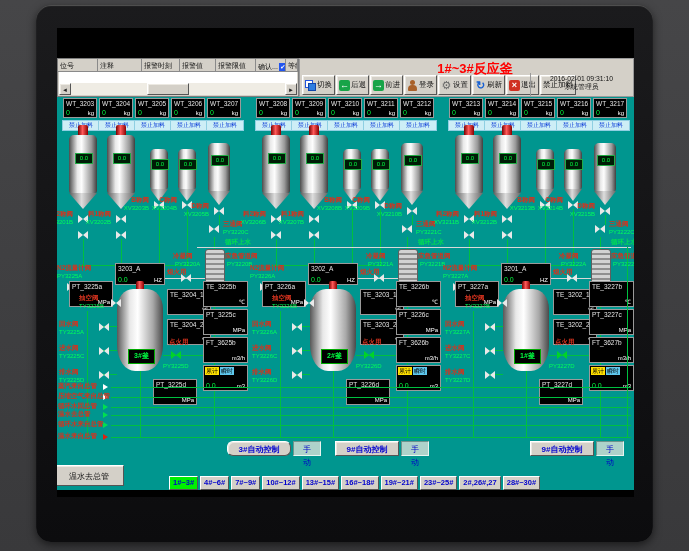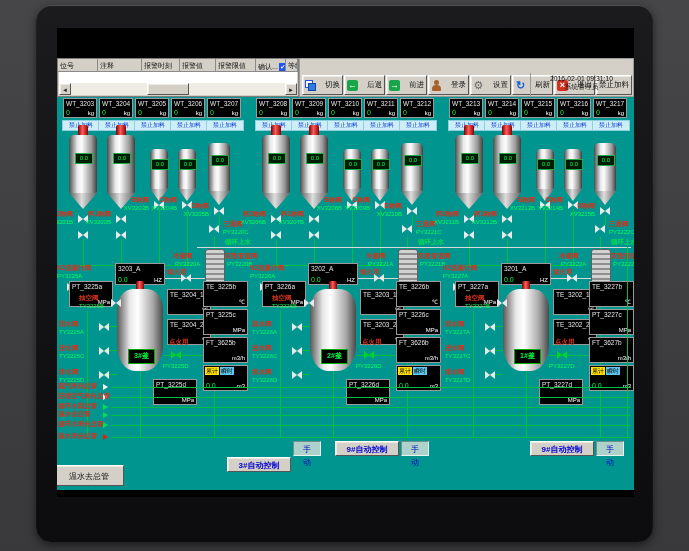--- a/index.html
+++ b/index.html
@@ -12,21 +12,21 @@
   .ahead{display:flex;height:13px;background:#d4d0c8;}
   .acell{font-size:7px;color:#111;border-right:1px solid #8a8a8a;border-bottom:1px solid #8a8a8a;padding:2px 0 0 2px;box-sizing:border-box;white-space:nowrap;overflow:hidden;}
   .abody{position:absolute;left:1px;right:1px;top:13px;height:12px;background:#fff;}
   .hscroll{position:absolute;left:1px;right:1px;bottom:1px;height:12px;background:#efece4;}
   .sbtn{position:absolute;top:0;width:12px;height:12px;font-size:6px;line-height:12px;text-align:center;color:#222;}
   .sthumb{position:absolute;left:88px;top:0;width:42px;height:12px;}
   .btn3d{background:#d4d0c8;border:1px solid;border-color:#fff #555 #555 #fff;box-shadow:inset 1px 1px 0 #ece9e2;box-sizing:border-box;}
   #toolbar{position:absolute;left:242px;top:30px;width:335px;height:39px;background:#d4d0c8;border:1px solid #9a9a9a;box-sizing:border-box;}
   #tb-title{position:absolute;left:60px;top:1px;width:230px;text-align:center;color:#f00;font-size:13px;font-weight:bold;white-space:nowrap;}
   #tb-buttons{position:absolute;left:2px;top:16px;display:flex;gap:1px;}
-  .tbbtn{display:flex;align-items:center;gap:9px;font-size:7.5px;color:#111;padding:1px 2px;height:20px;white-space:nowrap;}
+  .tbbtn{display:flex;align-items:center;gap:1px;font-size:7.5px;color:#111;padding:1px 2px;height:20px;white-space:nowrap;}
   .tbicon{width:11px;height:11px;position:relative;display:inline-block;text-align:center;}
   .back-icon,.forward-icon{background:#18a448;border-radius:2px;color:#fff;font-size:9px;line-height:11px;font-weight:bold;}
   .back-icon::before{content:"←";} .forward-icon::before{content:"→";}
   .exit-icon{background:#d03022;border-radius:2px;color:#fff;font-size:9px;line-height:11px;font-weight:bold;}
   .exit-icon::before{content:"×";}
   .refresh-icon{color:#1560d4;font-size:11px;line-height:11px;font-weight:bold;}
   .refresh-icon::before{content:"↻";}
   .settings-icon{color:#6a6a6a;font-size:11px;line-height:11px;}
   .settings-icon::before{content:"⚙";}
   .login-icon::before{content:"";position:absolute;left:3px;top:0;width:5px;height:5px;border-radius:50%;background:#a9612a;}
@@ -92,20 +92,21 @@
           </div>
         <div class="abody"></div>
         <div class="hscroll">
           <div class="sbtn btn3d" style="left:0;">◄</div>
           <div class="sthumb btn3d"></div>
           <div class="sbtn btn3d" style="right:0;">►</div>
         </div>
       </div>
 
       <div id="toolbar">
+        <div id="tb-title">1#~3#反应釜</div>
         <div id="tb-buttons">
             <button class="tbbtn btn3d">
               <span class="tbicon switch-icon"></span>
               <span>切换</span>
             </button>
             <button class="tbbtn btn3d">
               <span class="tbicon back-icon"></span>
               <span>后退</span>
             </button>
             <button class="tbbtn btn3d">
@@ -728,25 +729,37 @@
           <div class="lbl-red" style="position: absolute; left: 1px; top: 306px;">循环水回总管</div>
           <div class="pipe" style="position: absolute; left: 54px; top: 318px; width: 520px; height: 1px;"></div>
           <span class="arrow green" style="position: absolute; left: 46px; top: 315px;"></span>
           <div class="lbl-red" style="position: absolute; left: 1px; top: 314px;">温水去总管</div>
           <div class="pipe" style="position: absolute; left: 54px; top: 328px; width: 520px; height: 1px;"></div>
           <span class="arrow green" style="position: absolute; left: 46px; top: 325px;"></span>
           <div class="lbl-red" style="position: absolute; left: 1px; top: 324px;">循环水来自总管</div>
           <div class="pipe" style="position: absolute; left: 54px; top: 340px; width: 520px; height: 1px;"></div>
           <span class="arrow red" style="position: absolute; left: 46px; top: 337px;"></span>
           <div class="lbl-red" style="position: absolute; left: 1px; top: 336px;">温水来自总管</div>
-          <button class="auto-btn btn3d" style="position: absolute; left: 170px; top: 360px;">3#自动控制</button>
+          <button class="auto-btn btn3d" style="position: absolute; left: 170px; top: 344px; border-radius: 6px;">3#自动控制</button>
           <button class="manual-btn" style="position: absolute; left: 236px; top: 344px;">手动</button>
           <button class="auto-btn btn3d" style="position: absolute; left: 278px; top: 344px;">9#自动控制</button>
           <button class="manual-btn" style="position: absolute; left: 344px; top: 344px;">手动</button>
           <button class="auto-btn btn3d" style="position: absolute; left: 473px; top: 344px;">9#自动控制</button>
           <button class="manual-btn" style="position: absolute; left: 539px; top: 344px;">手动</button>
         </div>
 
       <div class="blackbar" style="top:462px;height:7px;"></div>
       <button id="sound-btn" class="btn3d">温水去总管</button>
+      <div id="tabbar">
+          <button class="tab active">1#~3#</button>
+          <button class="tab">4#~6#</button>
+          <button class="tab">7#~9#</button>
+          <button class="tab">10#~12#</button>
+          <button class="tab">13#~15#</button>
+          <button class="tab">16#~18#</button>
+          <button class="tab">19#~21#</button>
+          <button class="tab">23#~25#</button>
+          <button class="tab">2#,26#,27</button>
+          <button class="tab">28#~30#</button>
+        </div>
     </div>
   </div>
 </div>
 
 </body></html>

